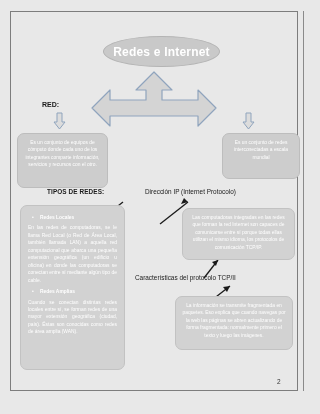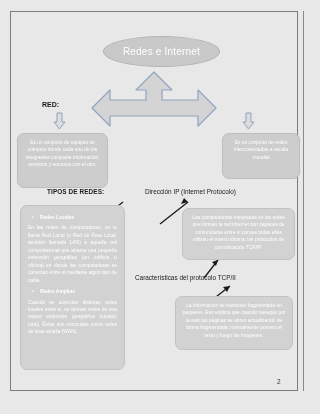--- a/index.html
+++ b/index.html
@@ -49,22 +49,22 @@
     border-radius: 50%;
     background: #c9c9c9;
     border: 1px solid #b4b4b4;
     display: flex;
     align-items: center;
     justify-content: center;
     box-sizing: border-box;
   }
   .title-ellipse span {
     color: #ffffff;
-    font-size: 10px;
-    font-weight: normal;
+    font-size: 12px;
+    font-weight: bold;
     letter-spacing: .2px;
     text-align: center;
   }
 
   
   .tri-arrow {
     position: absolute;
     left: 90px;
     top: 70px;
     width: 128px;

